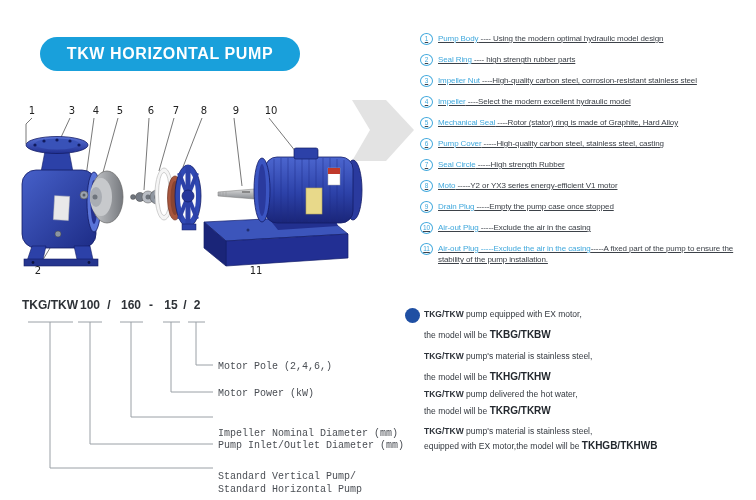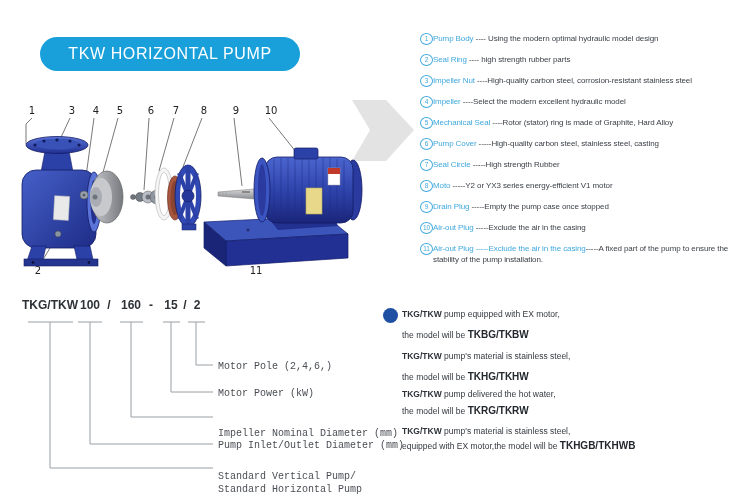--- a/index.html
+++ b/index.html
@@ -2,45 +2,45 @@
 <html><head>
 <meta charset="utf-8">
 <style>
   html,body{margin:0;padding:0;background:#fff;}
   .page{position:relative;width:756px;height:500px;background:#ffffff;overflow:hidden;
         font-family:"Liberation Sans",sans-serif;color:#3d4249;}
 
   
   .ribbon{position:absolute;left:40px;top:37px;width:260px;height:34px;background:#19a0db;
           border-radius:17px;display:flex;align-items:center;justify-content:center;}
-  .ribbon h1{margin:0;font-size:16px;font-weight:normal;color:#ffffff;letter-spacing:.6px;}
+  .ribbon h1{margin:0;font-size:16px;font-weight:bold;color:#ffffff;letter-spacing:.6px;}
 
   
   .diagram{position:absolute;left:8px;top:98px;width:412px;height:192px;}
   .diagram text{font-family:"DejaVu Sans",sans-serif;font-size:10px;fill:#222;}
   .leader{stroke:#555;stroke-width:.8;fill:none;}
 
   
   .parts{position:absolute;left:420px;top:33px;width:334px;list-style:none;margin:0;padding:0;}
-  .parts li{display:flex;margin-bottom:9px;font-size:8px;line-height:11px;letter-spacing:-.1px;}
+  .parts li{display:flex;gap:5px;margin-bottom:9px;font-size:8px;line-height:11px;letter-spacing:-.1px;text-decoration:underline;}
   .pnum{flex:0 0 auto;width:11px;height:10px;border:1px solid #42a9dd;border-radius:50%;
         color:#42a9dd;font-size:6.5px;line-height:10px;text-align:center;margin-top:0;}
   .pname,.pname-ext{color:#42a9dd;}
   .pdesc{color:#3d4249;}
   .ptxt{max-width:315px;}
 
   
   .model{position:absolute;left:28px;top:298px;width:340px;height:196px;}
   .model .seg{position:absolute;top:0;transform:translateX(-50%);font-weight:bold;
               font-size:12px;color:#2e3237;white-space:nowrap;}
   .model svg{position:absolute;left:0;top:20px;}
   .model .lbl{position:absolute;left:190px;font-size:10px;color:#4a4e54;line-height:13px;white-space:nowrap;font-family:Liberation Mono, monospace;}
 
   
-  .exnotes{position:absolute;left:380px;top:304px;width:352px;}
+  .exnotes{position:absolute;left:402px;top:304px;width:352px;}
   .exbullet{position:absolute;left:3px;top:4px;width:15px;height:15px;border-radius:50%;background:#1f4fa3;}
   .exlines{margin-left:22px;padding-top:4px;}
   .ex-line{font-size:8.5px;line-height:12px;color:#33383f;white-space:nowrap;}
   .ex-line b.lead{font-weight:bold;color:#2e333a;}
   .ex-line b.code{font-weight:bold;font-size:10px;color:#23282e;}
   .m1{margin-bottom:9px}.m2{margin-bottom:9px}.m3{margin-bottom:9px}
   .m4{margin-bottom:5px}.m5{margin-bottom:5px}.m6{margin-bottom:8px}.m7{margin-bottom:3px}
 </style>
 </head>
 <body>

